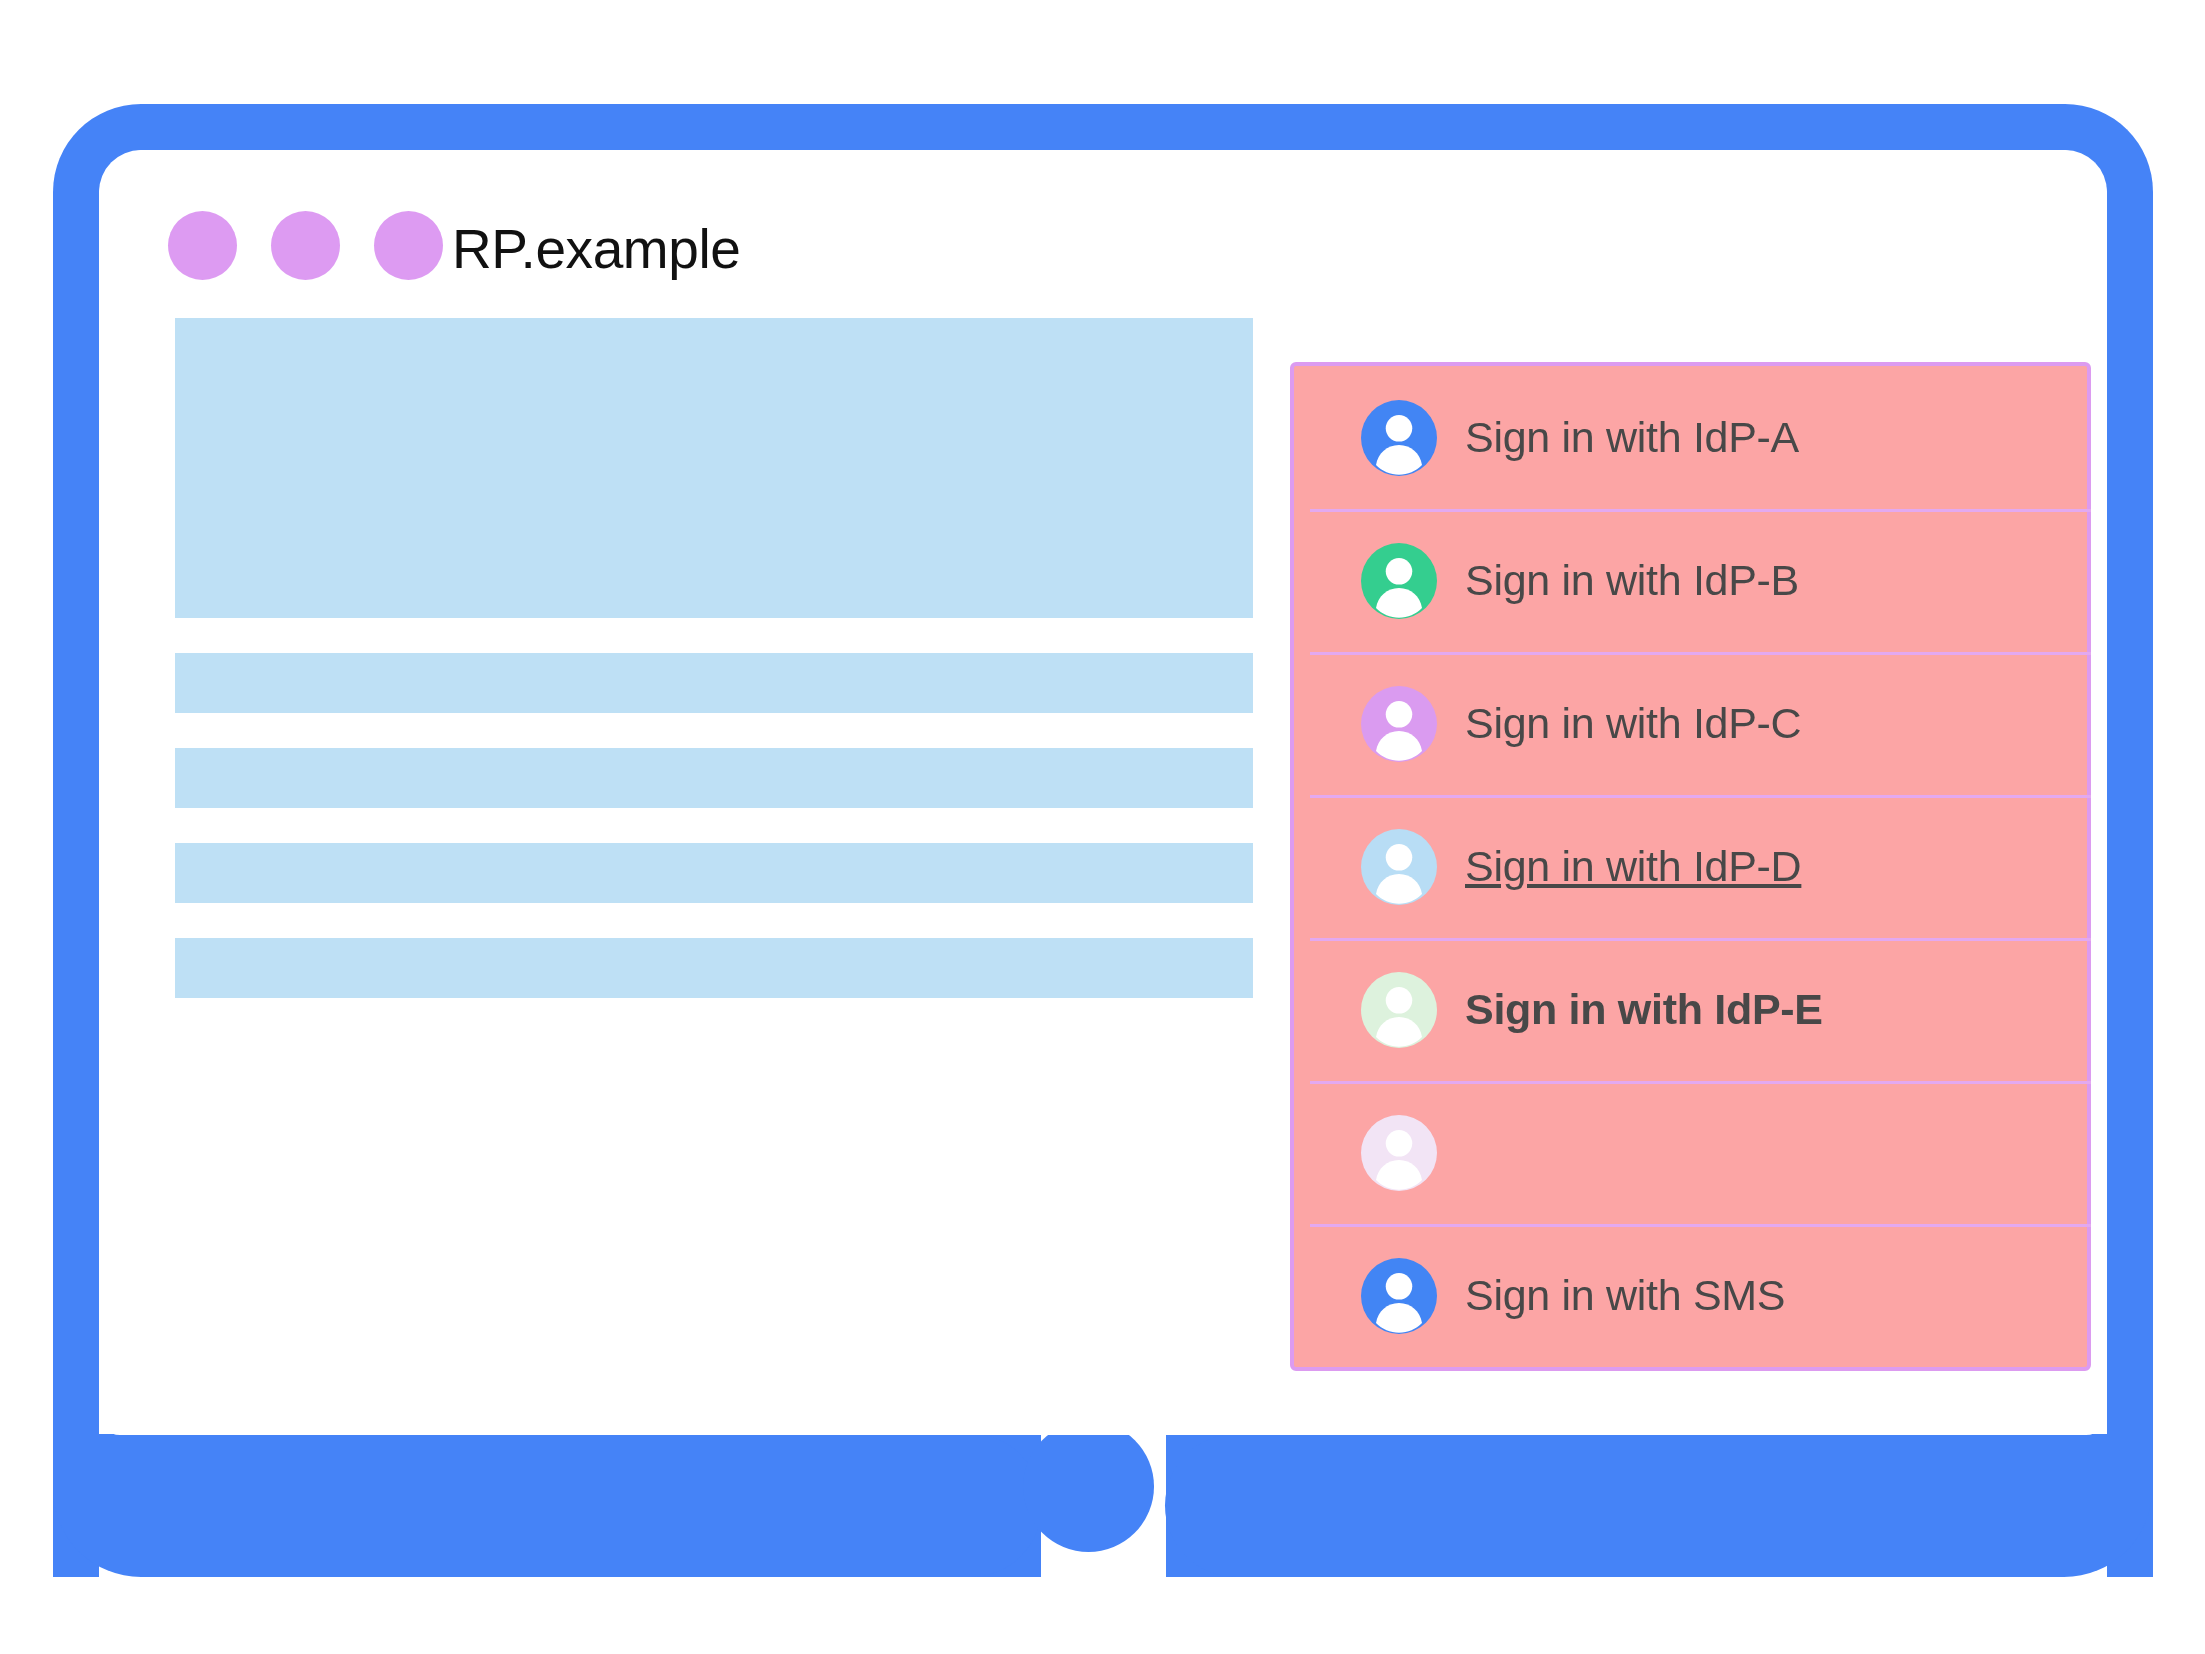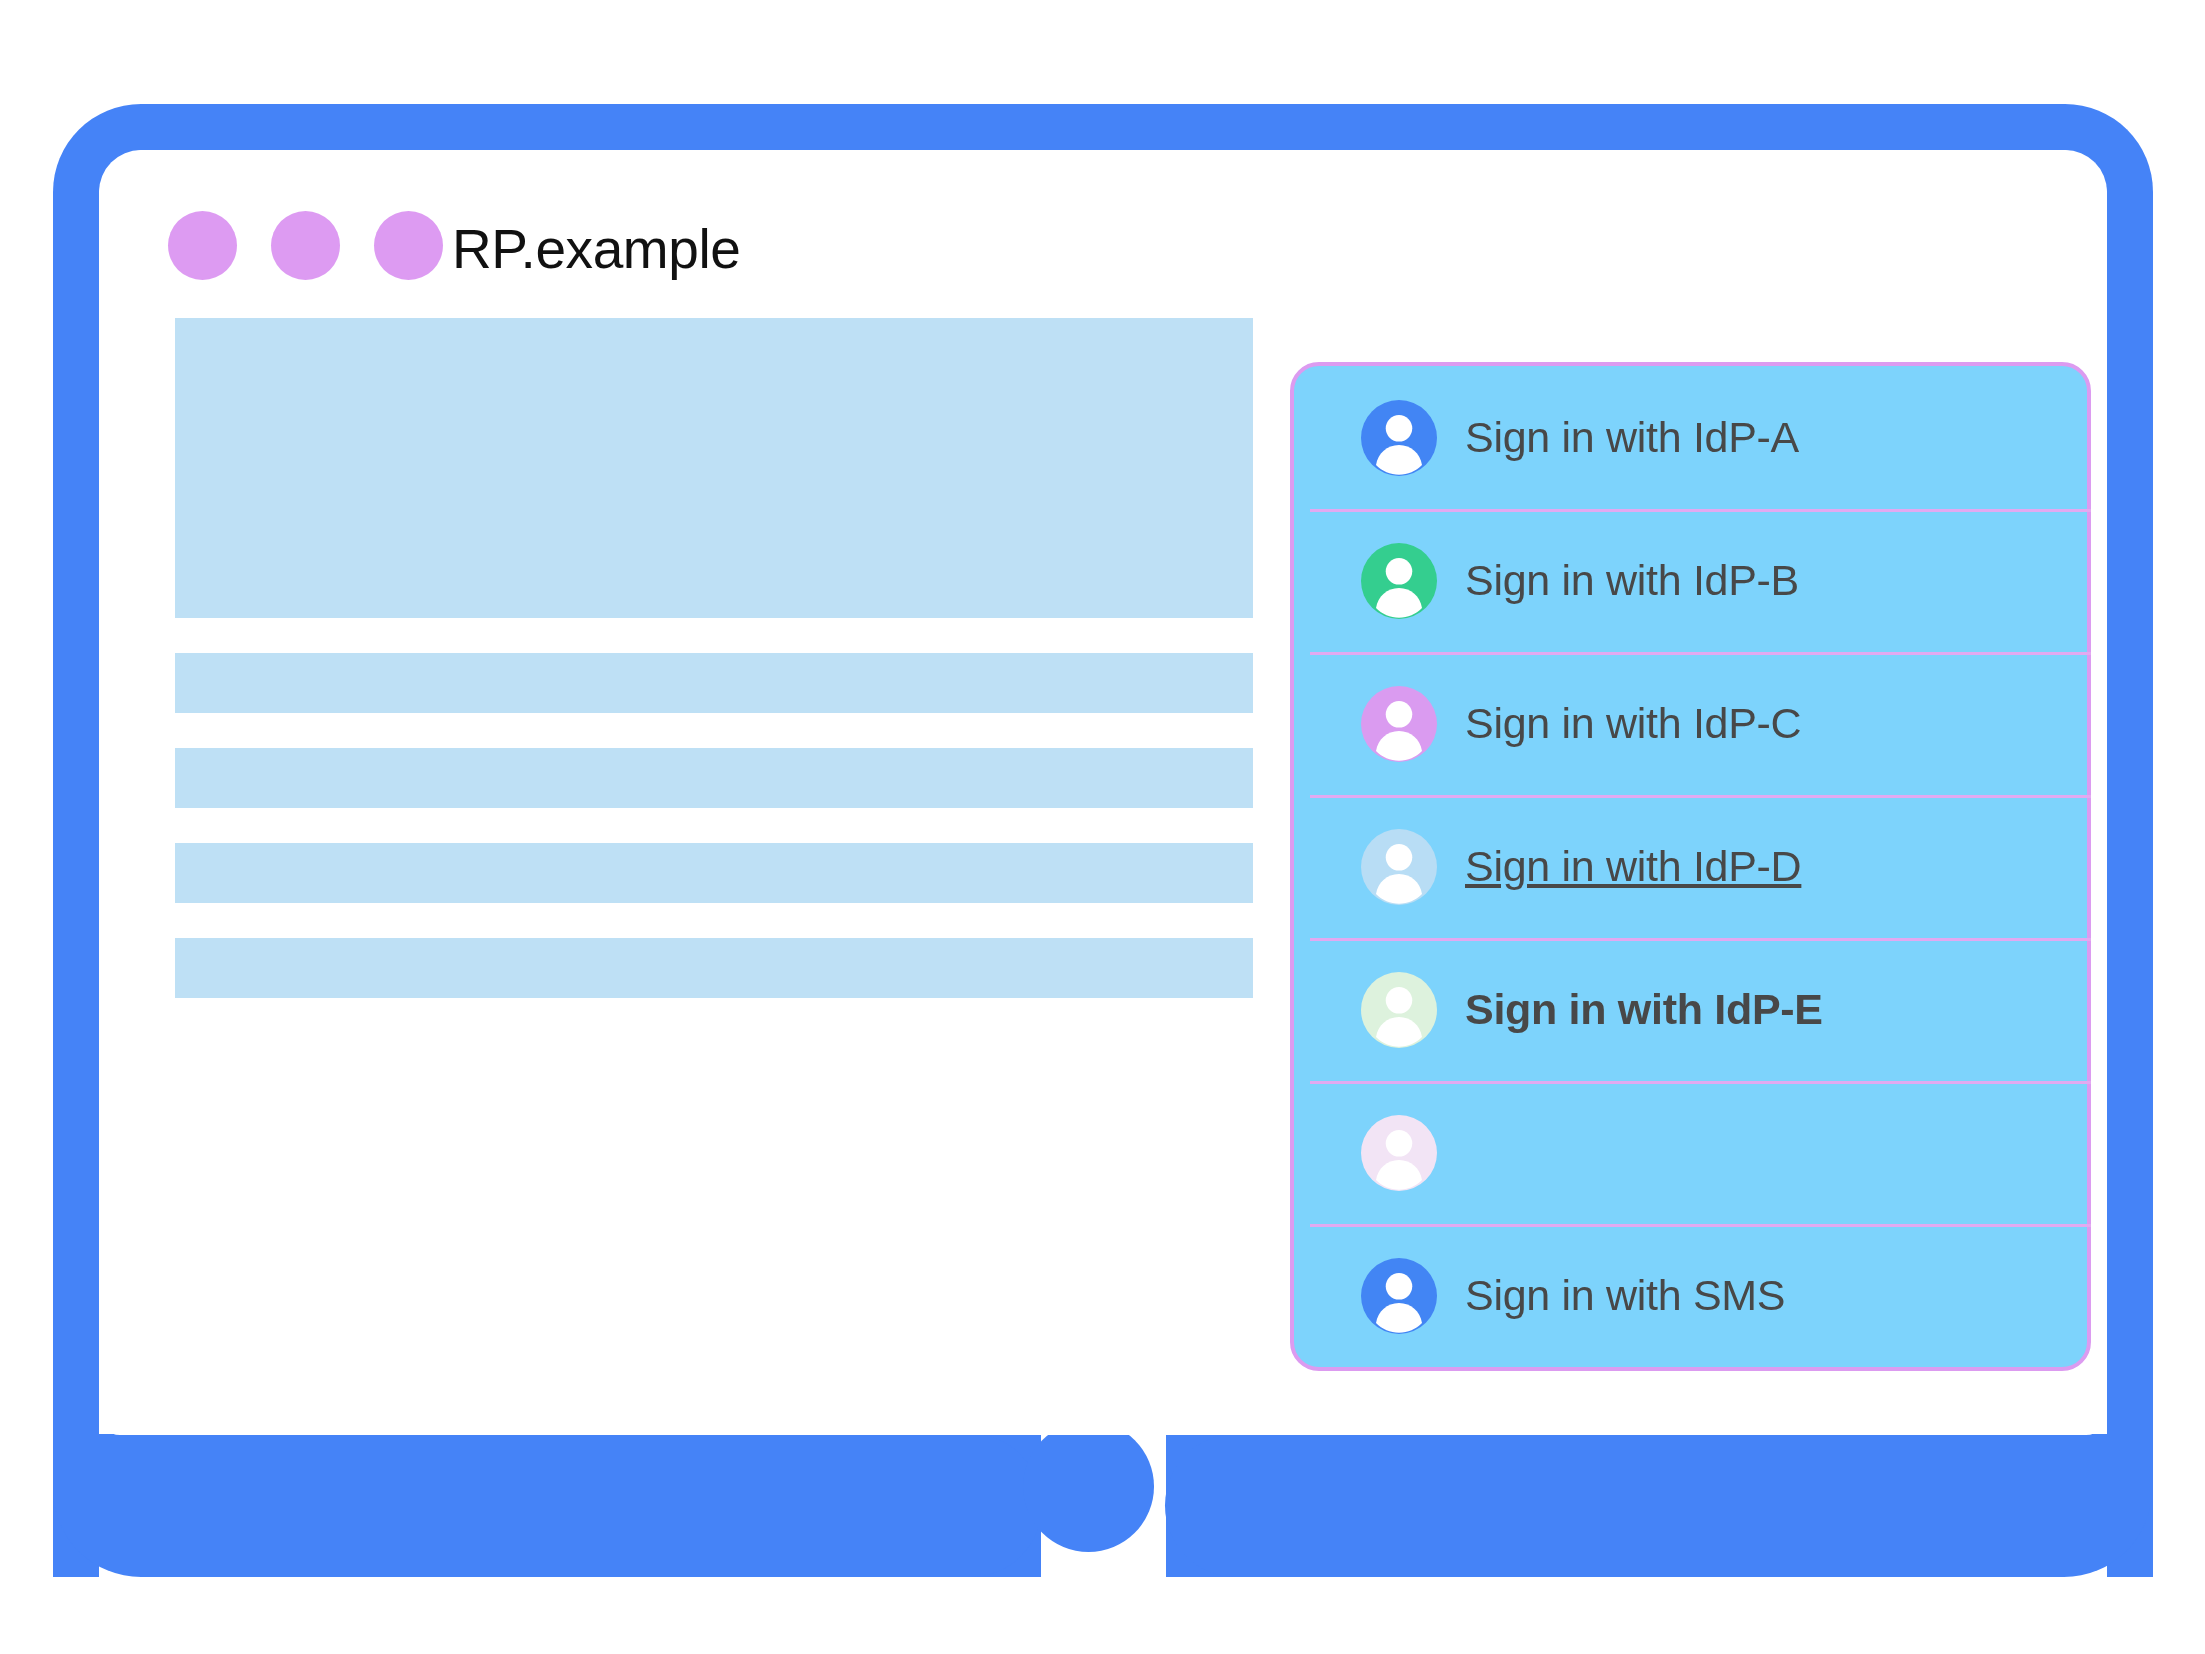--- a/index.html
+++ b/index.html
@@ -138,22 +138,22 @@
 
   
   .chooser {
     position: absolute;
     left: 1191px;
     top: 212px;
     width: 801px;
     height: 1009px;
     box-sizing: border-box;
     border: 4.4px solid #DC9BF0;
-    border-radius: 29px;
-    background: #7dd3fc;
+    border-radius: 6px;
+    background: #fca5a5;
   }
   .chooser-list {
     position: absolute;
     left: 0; top: 0; right: 0; bottom: 0;
     display: flex;
     flex-direction: column;
   }
   .signin-row {
     flex: 1 1 0;
     display: flex;

